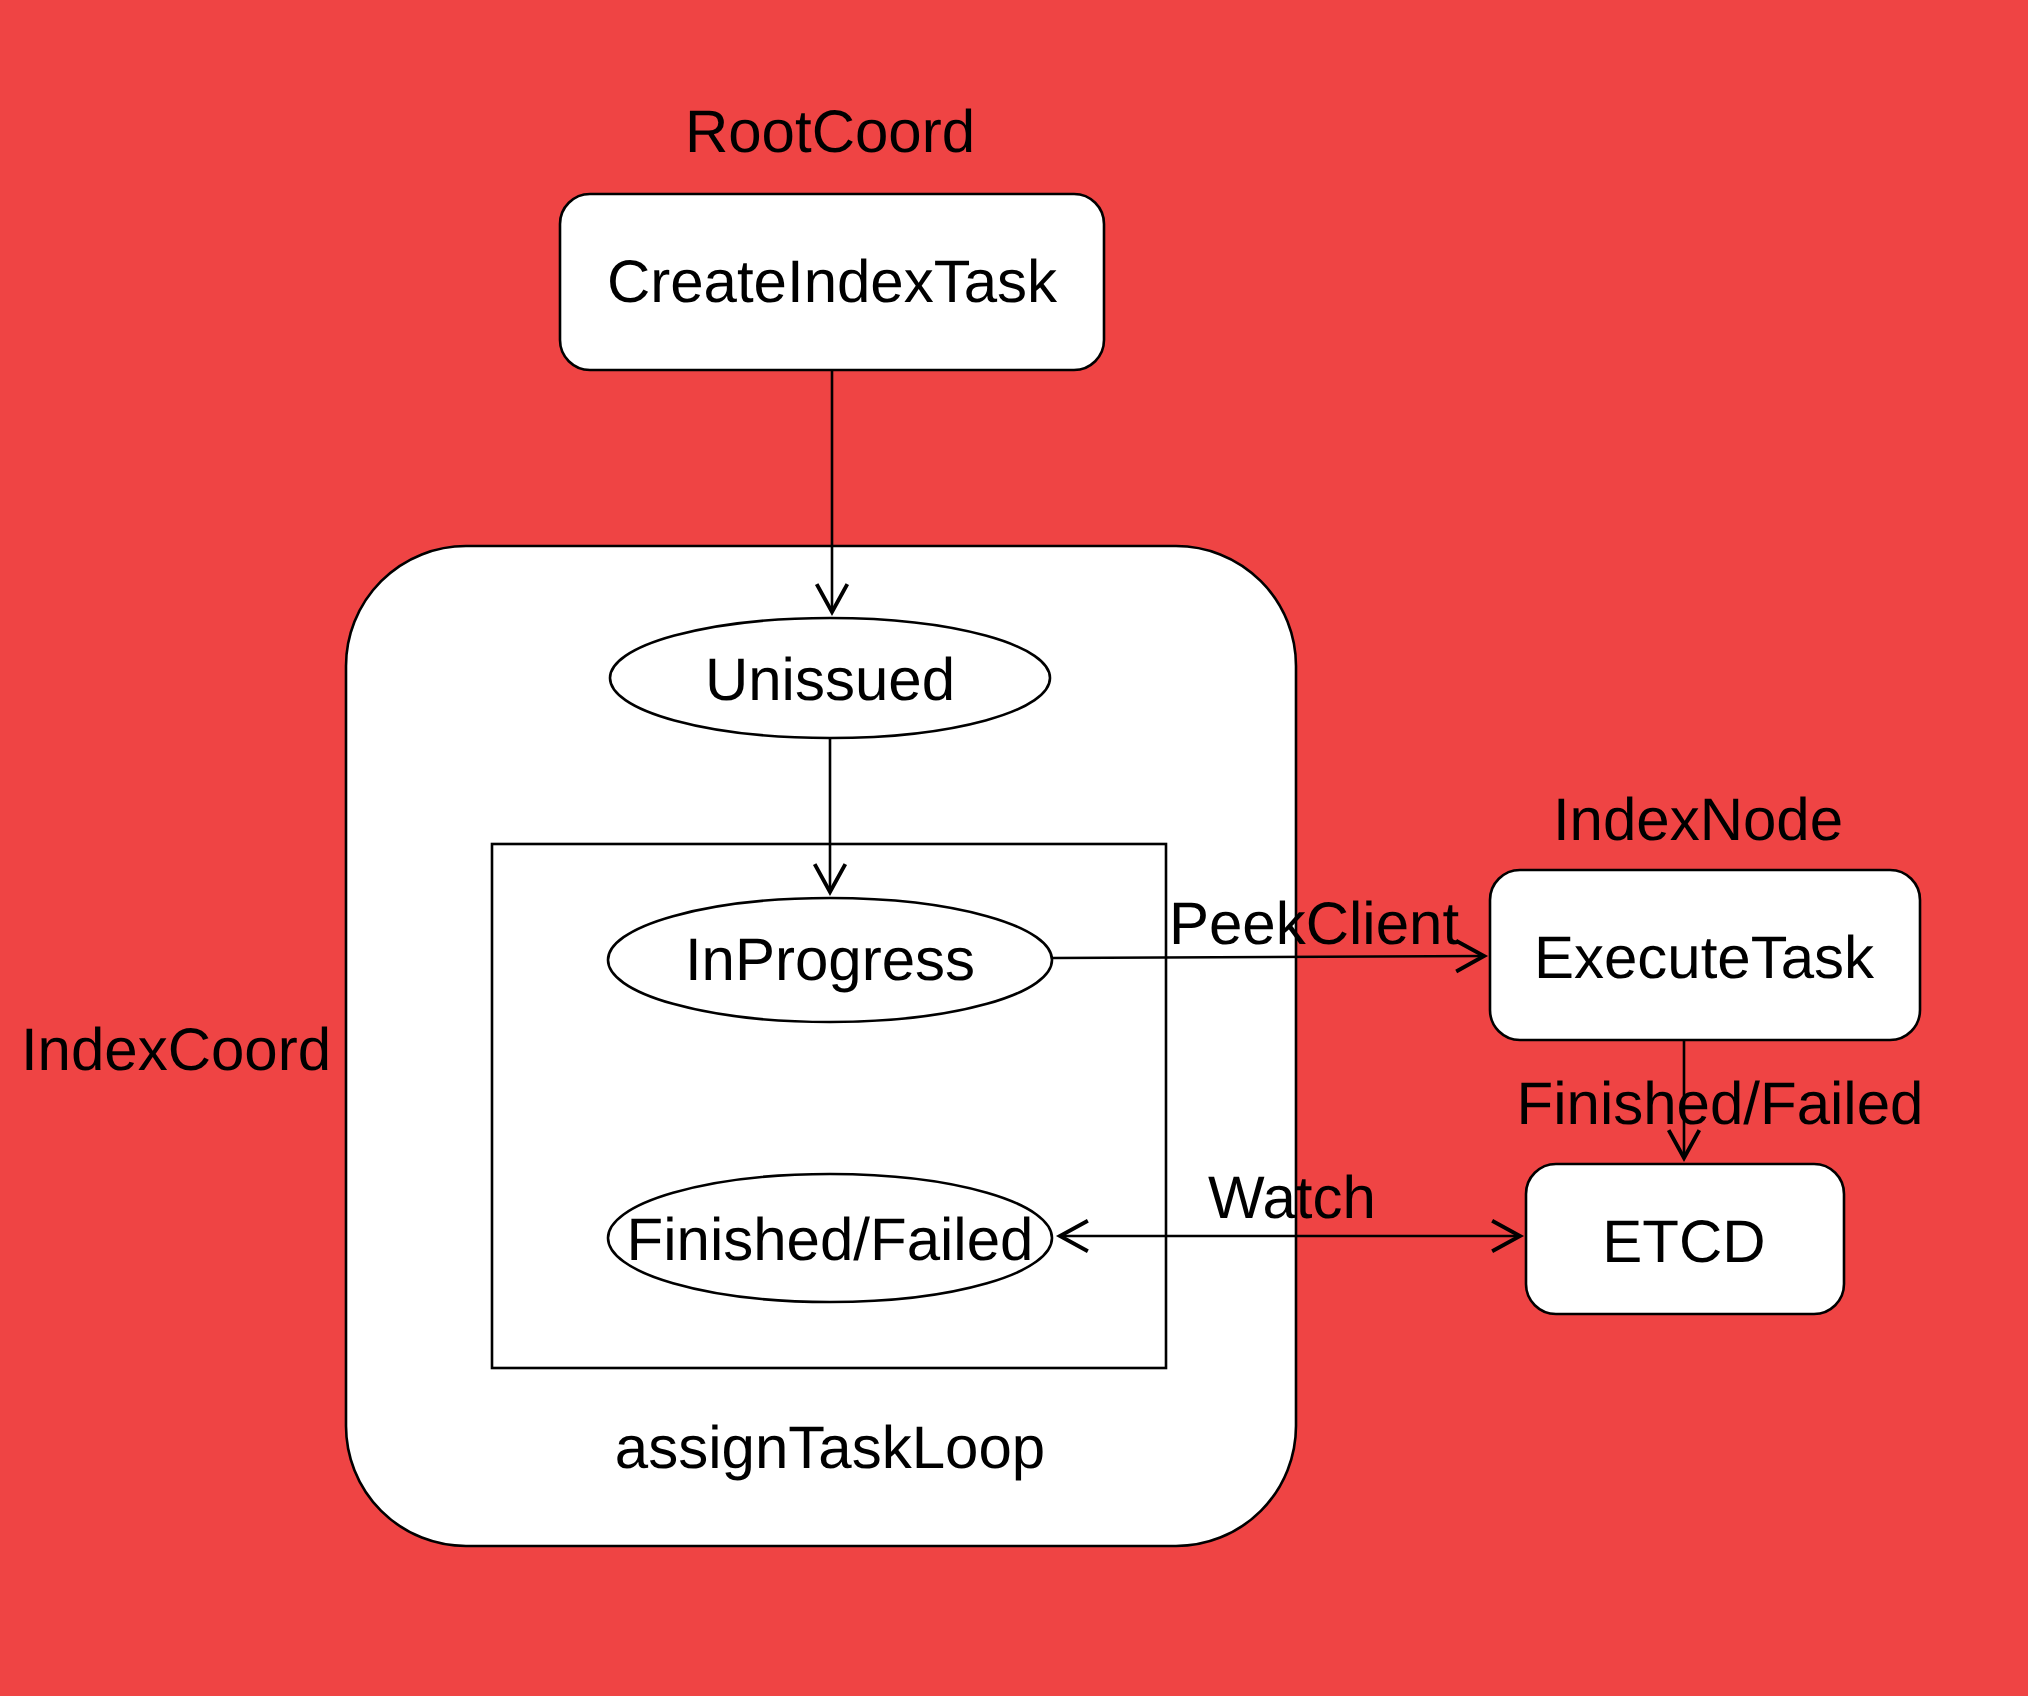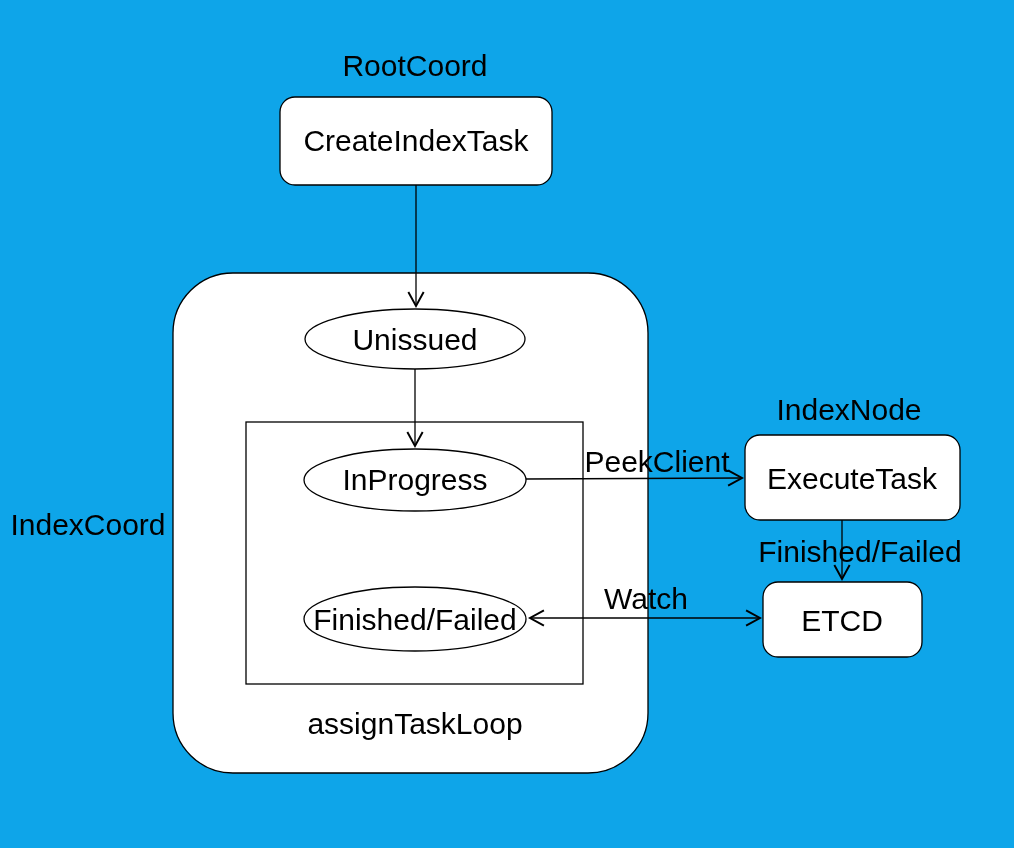--- a/index.html
+++ b/index.html
@@ -7,21 +7,21 @@
     padding: 0;
     background: #ffffff;
     width: 1014px;
     height: 848px;
     overflow: hidden;
   }
   .stage {
     position: relative;
     width: 1014px;
     height: 848px;
-    background: #0ea5e9;
+    background: #ef4444;
   }
   svg text {
     font-family: "Liberation Sans", "DejaVu Sans", sans-serif;
     font-size: 30px;
     fill: #000000;
   }
 </style>
 </head>
 <body>
 

